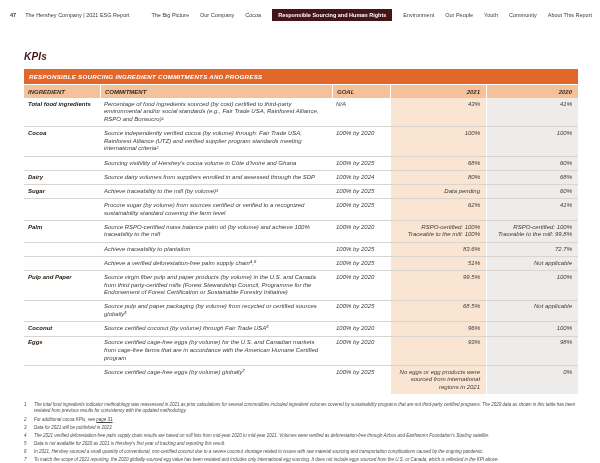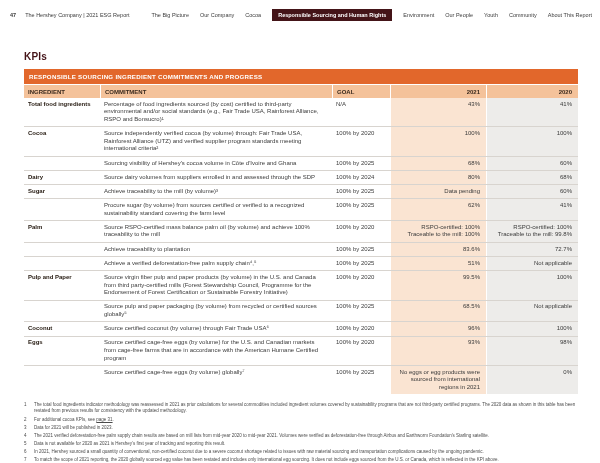--- a/index.html
+++ b/index.html
@@ -21,21 +21,21 @@
   .topbar-left { display: flex; align-items: center; gap: 9px; }
   .page-num { font-weight: bold; }
   .topnav { display: flex; align-items: center; gap: 11px; }
   .nav-item { white-space: nowrap; cursor: pointer; color: #3b3b3b; }
   .nav-item.active {
     background: #441418; color: #ffffff;
     padding: 3px 6px; font-weight: bold;
   }
 
   
-  .content { margin: 0 22px 0 24px; }
+  .content { margin: 0 22px 0 24px; font-style: italic; }
   .section-title {
     margin-top: 30px; margin-bottom: 7px;
     font-size: 10px; font-weight: bold; color: #441418;
     letter-spacing: .2px;
   }
   .banner {
     background: #e2672b; color: #ffffff;
     font-size: 6.2px; font-weight: bold; letter-spacing: .25px;
     padding: 4px 5px;
   }

